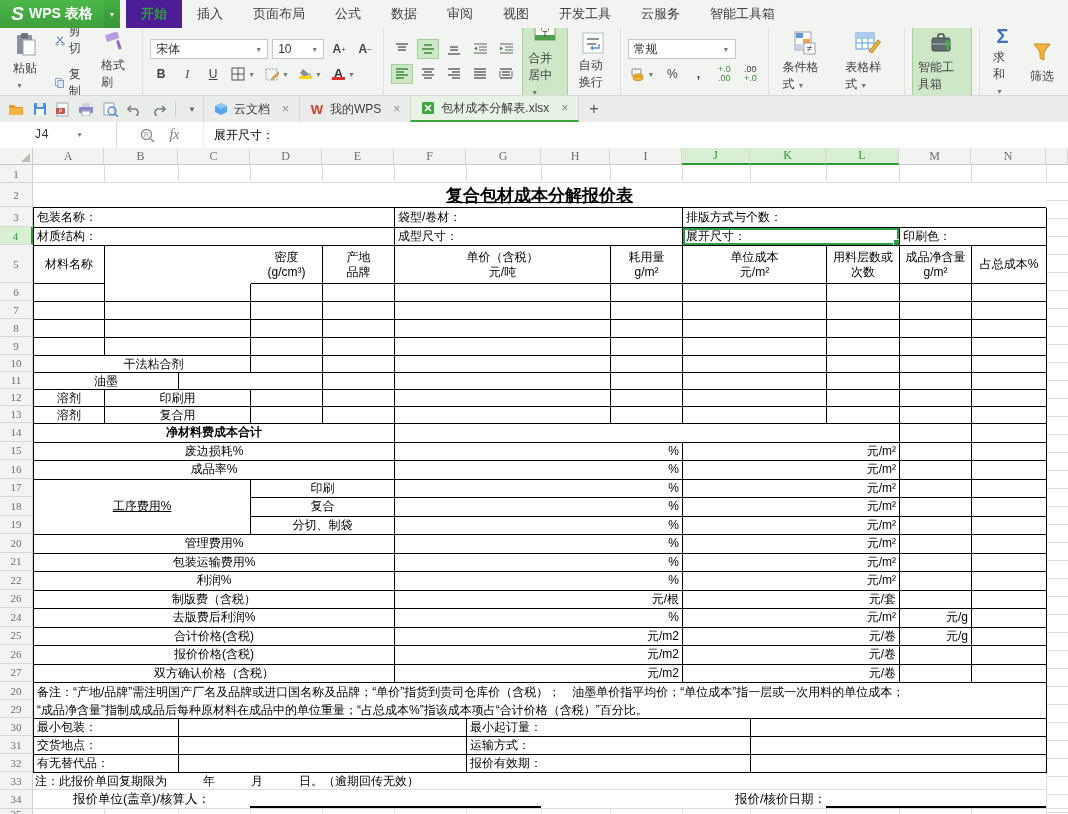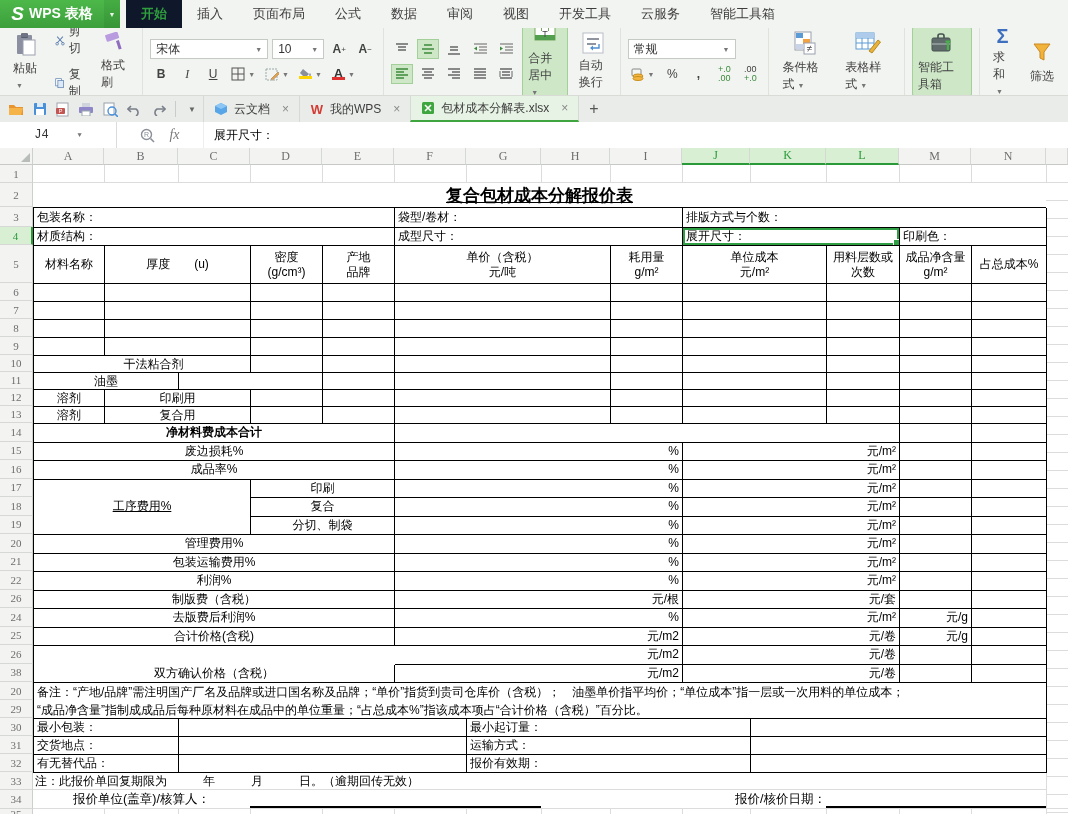--- a/index.html
+++ b/index.html
@@ -6,21 +6,21 @@
   body{width:1068px;height:814px;overflow:hidden;font-family:"Liberation Sans","DejaVu Sans",sans-serif;background:#fff;}
   #app{position:relative;width:1068px;height:814px;background:#fff;overflow:hidden;}
 
   
   .menubar{position:absolute;left:0;top:0;width:1068px;height:28px;background:#f2f4f1;display:flex;align-items:stretch;}
   .logo{width:104px;background:linear-gradient(#4db84a,#3c9f3b);color:#fff;display:flex;align-items:center;justify-content:center;gap:5px;font-weight:bold;font-size:14px;}
   .logo .s{font-size:19px;font-style:italic;font-weight:bold;}
   .logo-caret{width:16px;background:linear-gradient(#45ad43,#379537);color:#e8f5e6;display:flex;align-items:center;justify-content:center;font-size:7px;}
   .mtabs{display:flex;align-items:stretch;margin-left:6px;}
   .mtab{padding:0 15px;display:flex;align-items:center;font-size:13px;color:#3d3d3d;cursor:default;}
-  .mtab.active{background:#0f172a;color:#2f9e3d;font-weight:bold;}
+  .mtab.active{background:#4c1d95;color:#2f9e3d;font-weight:bold;}
 
   
   .ribbon{position:absolute;left:0;top:28px;width:1068px;height:68px;background:#f2f4f1;border-bottom:1px solid #d8dbd6;display:flex;align-items:stretch;box-sizing:border-box;overflow:hidden;}
   .rgroup{display:flex;align-items:center;gap:5px;padding:2px 7px;border-right:1px solid #dfe2dd;}
   .bb{display:flex;flex-direction:column;align-items:center;justify-content:center;gap:3px;font-size:12px;color:#424242;padding:2px 5px;border:1px solid transparent;border-radius:2px;}
   .bb.hl{background:#cde7c7;border-color:#a3d099;}
   .stack{display:flex;flex-direction:column;justify-content:center;gap:5px;height:100%;}
   .rrow{display:flex;align-items:center;gap:4px;}
   .sb{display:flex;align-items:center;gap:4px;font-size:12px;color:#424242;padding:1px 3px;border:1px solid transparent;}
   .tbtn{font-size:12px;color:#424242;min-width:16px;height:18px;display:flex;align-items:center;justify-content:center;padding:0 2px;border:1px solid transparent;}
@@ -488,21 +488,21 @@
       <div class="rh" style="height: 18.5px;">17</div>
       <div class="rh" style="height: 18.5px;">18</div>
       <div class="rh" style="height: 18.5px;">19</div>
       <div class="rh" style="height: 18.5px;">20</div>
       <div class="rh" style="height: 18.5px;">21</div>
       <div class="rh" style="height: 18.5px;">22</div>
       <div class="rh" style="height: 18.5px;">26</div>
       <div class="rh" style="height: 18.5px;">24</div>
       <div class="rh" style="height: 18.5px;">25</div>
       <div class="rh" style="height: 18.5px;">26</div>
-      <div class="rh" style="height: 18.5px;">38</div>
+      <div class="rh" style="height: 18.5px;">27</div>
       <div class="rh" style="height: 18px;">20</div>
       <div class="rh" style="height: 18px;">29</div>
       <div class="rh" style="height: 18px;">30</div>
       <div class="rh" style="height: 18px;">31</div>
       <div class="rh" style="height: 18px;">32</div>
       <div class="rh" style="height: 18px;">33</div>
       <div class="rh" style="height: 19px;">34</div>
       <div class="rh" style="height: 10px;">35</div>
     </div>
 
@@ -545,21 +545,20 @@
     <div class="titlebar">复合包材成本分解报价表</div>
     <div class="grid" id="grid">
         <div class="cell al" style="grid-area: 1 / 1 / span 1 / span 5;">包装名称：</div>
         <div class="cell al" style="grid-area: 1 / 6 / span 1 / span 4;">袋型/卷材：</div>
         <div class="cell al" style="grid-area: 1 / 10 / span 1 / span 5;">排版方式与个数：</div>
         <div class="cell al" style="grid-area: 2 / 1 / span 1 / span 5;">材质结构：</div>
         <div class="cell al" style="grid-area: 2 / 6 / span 1 / span 4;">成型尺寸：</div>
         <div class="cell al sel" style="grid-area: 2 / 10 / span 1 / span 3;">展开尺寸：</div>
         <div class="cell al" style="grid-area: 2 / 13 / span 1 / span 2;">印刷色：</div>
         <div class="cell ac" style="grid-area: 3 / 1 / span 1 / span 1;">材料名称</div>
-        <div class="cell ac" style="grid-area: 3 / 2 / span 1 / span 2;">厚度　　(u)</div>
         <div class="cell ac" style="grid-area: 3 / 4 / span 1 / span 1;">密度
 (g/cm³)</div>
         <div class="cell ac" style="grid-area: 3 / 5 / span 1 / span 1;">产地
 品牌</div>
         <div class="cell ac" style="grid-area: 3 / 6 / span 1 / span 3;">单价（含税）
 元/吨</div>
         <div class="cell ac" style="grid-area: 3 / 9 / span 1 / span 1;">耗用量
 g/m²</div>
         <div class="cell ac" style="grid-area: 3 / 10 / span 1 / span 2;">单位成本
 元/m²</div>
@@ -699,20 +698,21 @@
         <div class="cell ac" style="grid-area: 22 / 1 / span 1 / span 5;">去版费后利润%</div>
         <div class="cell ar" style="grid-area: 22 / 6 / span 1 / span 4;">%</div>
         <div class="cell ar" style="grid-area: 22 / 10 / span 1 / span 3;">元/m²</div>
         <div class="cell ar" style="grid-area: 22 / 13 / span 1 / span 1;">元/g</div>
         <div class="cell ac" style="grid-area: 22 / 14 / span 1 / span 1;"></div>
         <div class="cell ac" style="grid-area: 23 / 1 / span 1 / span 5;">合计价格(含税)</div>
         <div class="cell ar" style="grid-area: 23 / 6 / span 1 / span 4;">元/m2</div>
         <div class="cell ar" style="grid-area: 23 / 10 / span 1 / span 3;">元/卷</div>
         <div class="cell ar" style="grid-area: 23 / 13 / span 1 / span 1;">元/g</div>
         <div class="cell ac" style="grid-area: 23 / 14 / span 1 / span 1;"></div>
+        <div class="cell ac" style="grid-area: 24 / 1 / span 1 / span 5;">报价价格(含税)</div>
         <div class="cell ar" style="grid-area: 24 / 6 / span 1 / span 4;">元/m2</div>
         <div class="cell ar" style="grid-area: 24 / 10 / span 1 / span 3;">元/卷</div>
         <div class="cell ac" style="grid-area: 24 / 13 / span 1 / span 1;"></div>
         <div class="cell ac" style="grid-area: 24 / 14 / span 1 / span 1;"></div>
         <div class="cell ac" style="grid-area: 25 / 1 / span 1 / span 5;">双方确认价格（含税）</div>
         <div class="cell ar" style="grid-area: 25 / 6 / span 1 / span 4;">元/m2</div>
         <div class="cell ar" style="grid-area: 25 / 10 / span 1 / span 3;">元/卷</div>
         <div class="cell ac" style="grid-area: 25 / 13 / span 1 / span 1;"></div>
         <div class="cell ac" style="grid-area: 25 / 14 / span 1 / span 1;"></div>
         <div class="cell al notes" style="grid-area: 26 / 1 / span 1 / span 14;">备注：“产地/品牌”需注明国产厂名及品牌或进口国名称及品牌；“单价”指货到贵司仓库价（含税）；　油墨单价指平均价；“单位成本”指一层或一次用料的单位成本；

